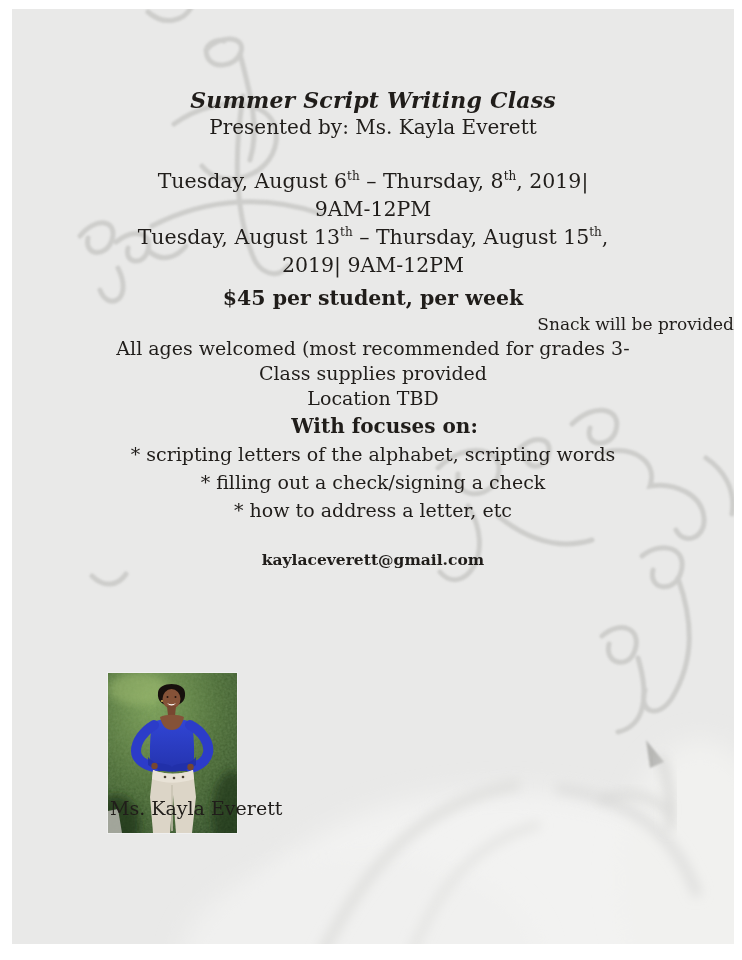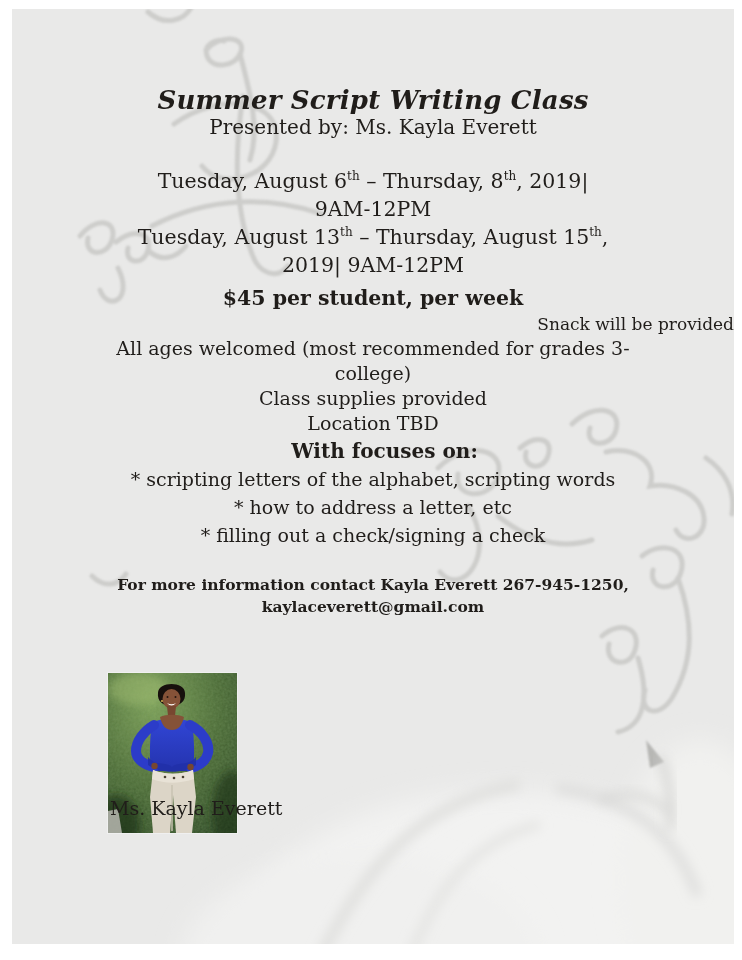--- a/index.html
+++ b/index.html
@@ -8,21 +8,21 @@
     overflow:hidden;font-family:"DejaVu Serif","Liberation Serif",serif;
     color:var(--text,#201d1a);
   }
   .paper{
     position:absolute;left:12px;top:9px;right:8px;bottom:16px;
     background:var(--paper,#e9e9e8);overflow:hidden;
   }
   .watermark{position:absolute;left:-12px;top:-9px;width:742px;height:960px;pointer-events:none;}
   .content{position:absolute;left:0;top:0;width:100%;text-align:center;}
   .title{
-    margin:76px 0 0 0;font-size:26px;line-height:30px;font-weight:bold;font-style:italic;
+    margin:76px 0 0 0;font-size:22px;line-height:30px;font-weight:bold;font-style:italic;
     letter-spacing:.2px;
   }
   .subtitle{margin:2px 0 0 0;font-size:20px;line-height:20px;}
   .schedule{margin:30px 0 0 0;font-size:20.5px;line-height:28px;font-weight:normal;}
   .schedule sup{font-size:12px;line-height:0;}
   .price{margin:5px 0 0 0;font-size:20.5px;line-height:28px;font-weight:bold;}
   .snack{margin:0;font-size:17px;line-height:24px;text-align:right;}
   .detail{margin:0;font-size:19px;line-height:25px;}
   .focus-heading{margin:2px 0 0 0;font-size:20px;line-height:27px;font-weight:bold;padding-left:23px;}
   .focus-line{margin:0;font-size:19px;line-height:28px;}
@@ -104,34 +104,32 @@
         <div><span>9AM-12PM</span></div>
         <div><span>Tuesday, August 13</span><sup>th</sup><span> – Thursday, August 15</span><sup>th</sup><span>,</span></div>
         <div><span>2019| 9AM-12PM</span></div>
       </div>
 
       <div class="price">$45 per student, per week</div>
       <div class="snack">Snack will be provided</div>
 
       <div>
         <div class="detail">All ages welcomed (most recommended for grades 3-</div>
-        <div class="detail">college)</div>
         <div class="detail">Class supplies provided</div>
         <div class="detail">Location TBD</div>
       </div>
 
       <div class="focus-heading">With focuses on:</div>
       <div>
         <div class="focus-line">* scripting letters of the alphabet, scripting words</div>
+        <div class="focus-line">* filling out a check/signing a check</div>
         <div class="focus-line">* how to address a letter, etc</div>
-        <div class="focus-line">* filling out a check/signing a check</div>
       </div>
 
       <div class="contact">
-        <div>For more information contact Kayla Everett 267-945-1250,</div>
         <div>kaylaceverett@gmail.com</div>
       </div>
     </div>
 
     <svg class="photo" width="129" height="160" viewBox="0 0 129 160" aria-hidden="true">
       <defs>
         <radialGradient id="hedge" cx="35%" cy="20%" r="95%">
           <stop offset="0%" stop-color="#7fa258"></stop>
           <stop offset="55%" stop-color="#44622f"></stop>
           <stop offset="100%" stop-color="#243d1e"></stop>

